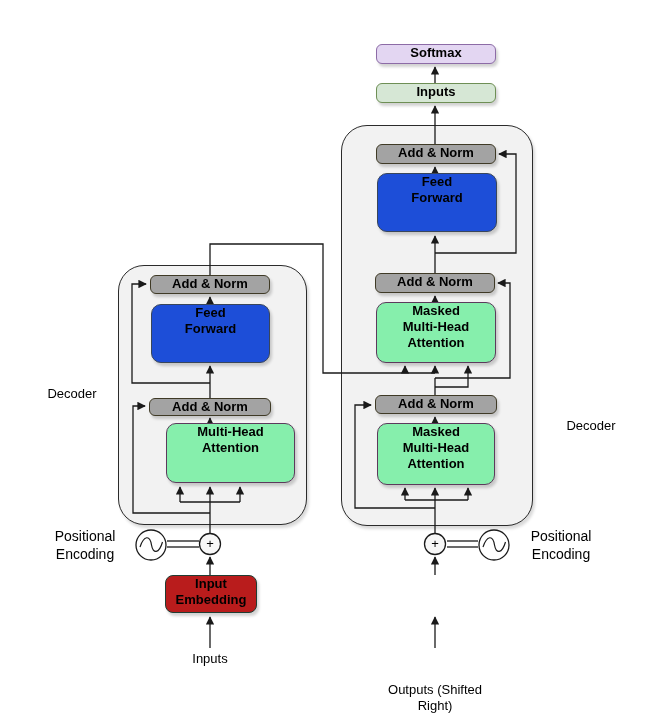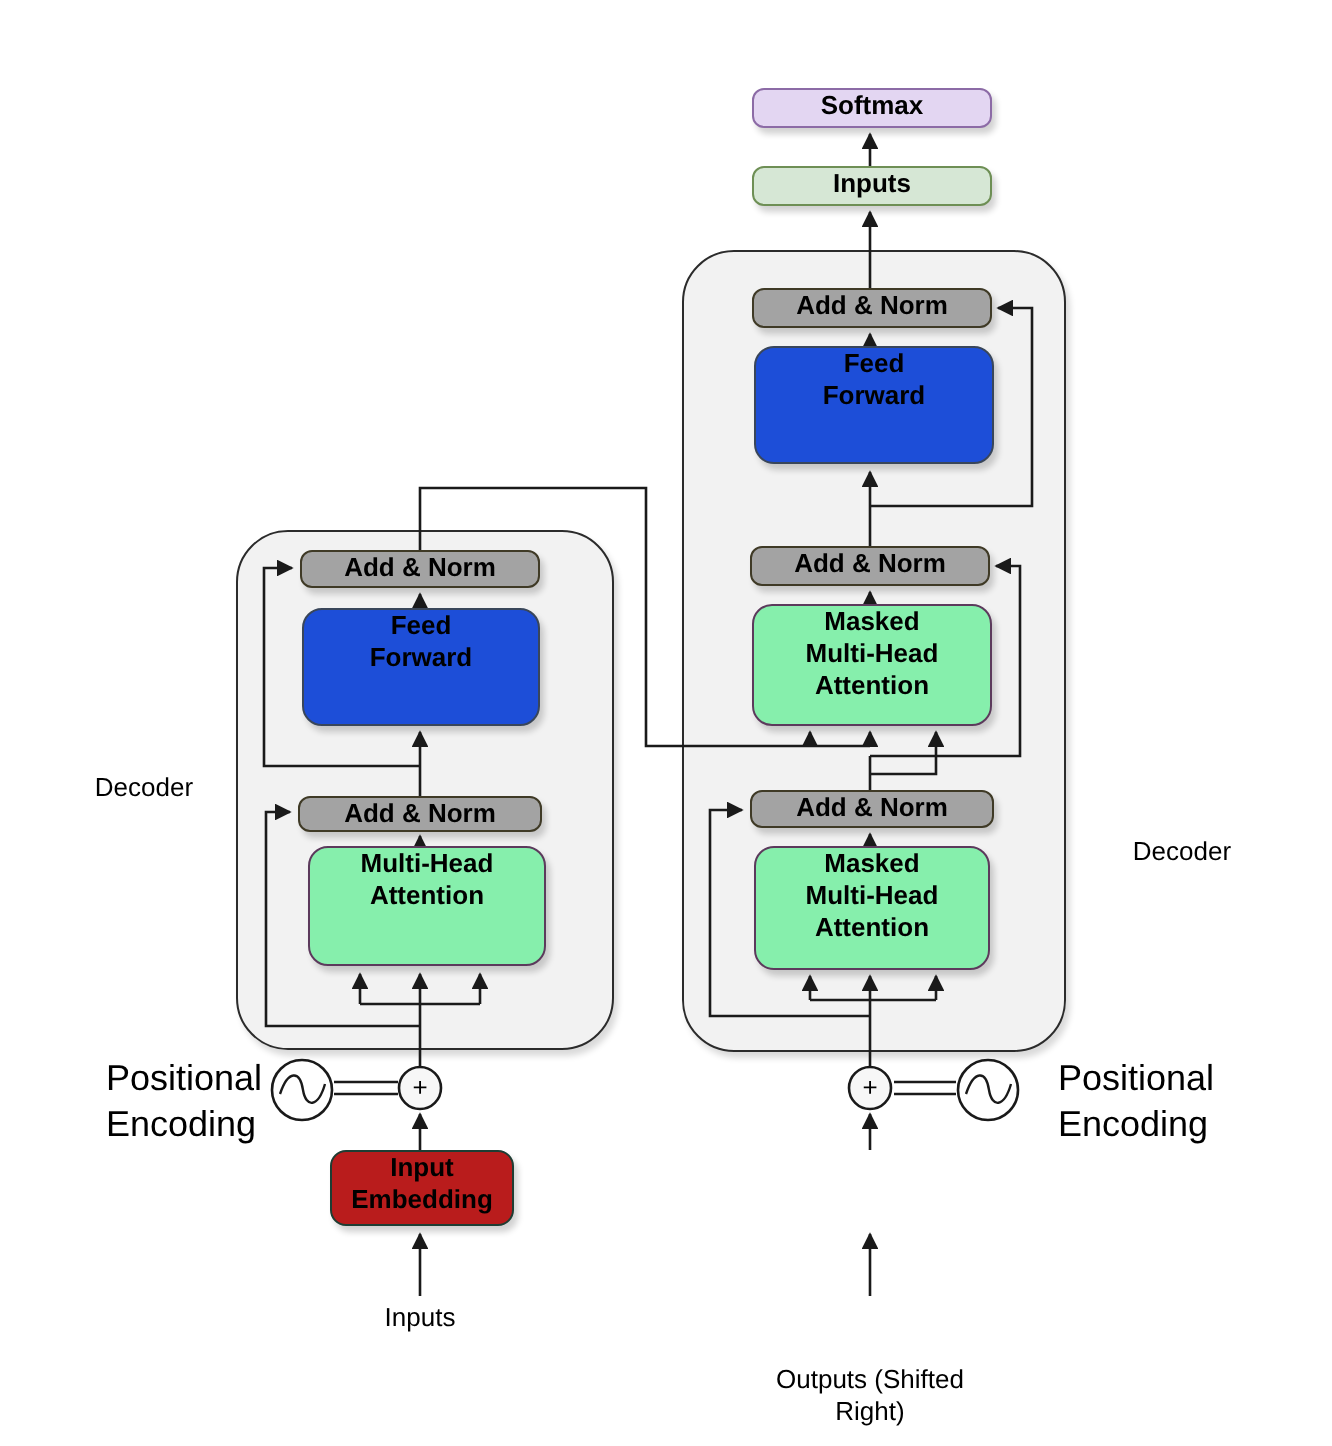--- a/index.html
+++ b/index.html
@@ -25,21 +25,21 @@
   .mha{background:#86efac;border-color:#5C3A5C;}
   .sm {background:#E3D6F2;border-color:#8C6BA6;}
   .lin{background:#D6E7D5;border-color:#6E8F55;}
   .emb{background:#b91c1c;border-color:#1F3D33;border-radius:8px;}
   .lbl{
     position:absolute;z-index:3;text-align:center;font-size:13px;line-height:1.25;
     display:flex;align-items:center;justify-content:center;
   }
   .wrapnarrow span{display:inline-block;max-width:74px;}
   .ffwrap span{display:inline-block;max-width:52px;}
-  .poslbl{font-size:18px;}
+  .poslbl{font-size:14px;}
   .poslbl span{display:inline-block;max-width:64px;}
   .outwrap span{display:inline-block;max-width:110px;}
   .plus{
     position:absolute;z-index:3;width:16px;text-align:center;
     font-size:13px;font-weight:400;line-height:16px;
   }
 </style>
 </head>
 <body>
 
@@ -149,21 +149,21 @@
 
   <div class="box an" style="left:150px;top:275px;width:120px;height:19px;">
     <span>Add &amp; Norm</span>
   </div>
   <div class="box ff tall ffwrap" style="left:151px;top:304px;width:119px;height:59px;">
     <span>Feed Forward</span>
   </div>
   <div class="box an" style="left:149px;top:398px;width:122px;height:18px;">
     <span>Add &amp; Norm</span>
   </div>
-  <div class="box mha tall wrapnarrow" style="left:154px;top:423px;width:119px;height:60px;">
+  <div class="box mha tall wrapnarrow" style="left:166px;top:423px;width:129px;height:60px;">
     <span>Multi-Head Attention</span>
   </div>
 
   <div class="box emb wrapnarrow" style="left:165px;top:575px;width:92px;height:38px;">
     <span>Input Embedding</span>
   </div>
 
   <div class="lbl" style="left:32px;top:386px;width:80px;">
     <span>Decoder</span>
   </div>

